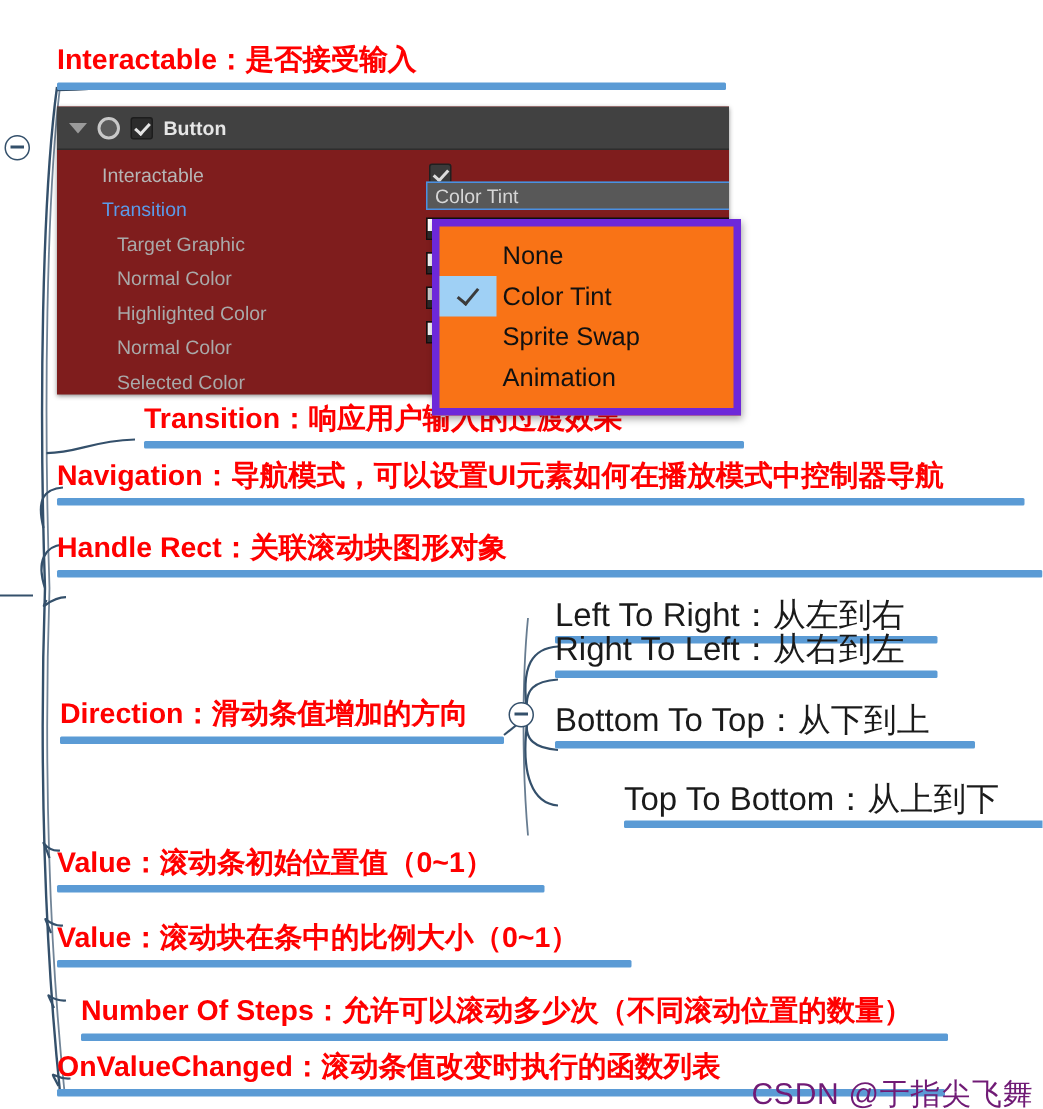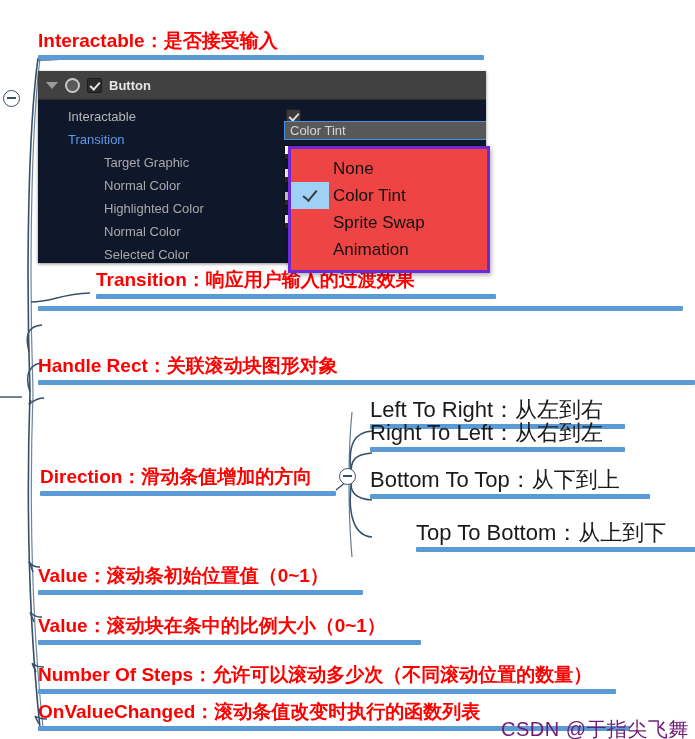--- a/index.html
+++ b/index.html
@@ -52,21 +52,21 @@
     margin-top: 1px;
   }
 
   
   #inspector {
     position: absolute;
     left: 38px;
     top: 59px;
     width: 448px;
     height: 192px;
-    background: #0f172a;
+    background: #7f1d1d;
     box-shadow: 0 1px 3px rgba(0,0,0,.45);
     overflow: hidden;
     font-family: "Liberation Sans", "DejaVu Sans", sans-serif;
   }
   #inspector .comp-header {
     height: 28px;
     background: #414141;
     border-bottom: 1px solid #2d2d2d;
     display: flex;
     align-items: center;
@@ -114,21 +114,21 @@
     height: 23px;
     display: flex;
     align-items: center;
     position: relative;
   }
   .insp-label {
     font-size: 13px;
     color: #b6b6b6;
     padding-left: 30px;
   }
-  .insp-label.indent { padding-left: 40px; color: #a9a9a9; margin-left: 26px; }
+  .insp-label.indent { padding-left: 40px; color: #a9a9a9; }
   .insp-label.sel { color: #5b9ae8; }
 
   .row-check {
     position: absolute;
     left: 248px;
     width: 15px; height: 15px;
     background: #3a3a3a;
     border: 1px solid #202020;
     border-radius: 2px;
     box-sizing: border-box;
@@ -185,22 +185,22 @@
     font-size: 13px;
     color: #d6d6d6;
   }
 
   
   #dropdown {
     position: absolute;
     left: 288px;
     top: 134px;
     width: 196px;
-    background: #ef4444;
-    border: 3px solid #6d28d9;
+    background: #f97316;
+    border: 5px solid #6d28d9;
     box-shadow: 1px 2px 5px rgba(0,0,0,.35);
     padding: 6px 0 7px 0;
     z-index: 40;
   }
   .dd-item {
     height: 27px;
     display: flex;
     align-items: center;
     font-size: 17px;
     color: #111111;
@@ -362,20 +362,21 @@
       <span class="dd-label">Animation</span>
     </div>
   </div>
 
   <div class="node" style="left:96px; top:255px; width:400px;">
     <span class="node-text">Transition：响应用户输入的过渡效果</span>
     <span class="underline"></span>
   </div>
 
   <div class="node" style="left:38px; top:293px; width:645px;">
+    <span class="node-text">Navigation：导航模式，可以设置UI元素如何在播放模式中控制器导航</span>
     <span class="underline"></span>
   </div>
 
   <div class="node" style="left:38px; top:341px; width:657px;">
     <span class="node-text">Handle Rect：关联滚动块图形对象</span>
     <span class="underline"></span>
   </div>
 
   <div class="node" style="left:40px; top:452px; width:296px;">
     <span class="node-text">Direction：滑动条值增加的方向</span>
@@ -405,21 +406,21 @@
   <div class="node" style="left:38px; top:551px; width:325px;">
     <span class="node-text">Value：滚动条初始位置值（0~1）</span>
     <span class="underline"></span>
   </div>
 
   <div class="node" style="left:38px; top:601px; width:383px;">
     <span class="node-text">Value：滚动块在条中的比例大小（0~1）</span>
     <span class="underline"></span>
   </div>
 
-  <div class="node" style="left:38px; top:650px; width:578px;">
+  <div class="node" style="left:38px; top:650px; width:578px;padding-left:16px;">
     <span class="node-text">Number Of Steps：允许可以滚动多少次（不同滚动位置的数量）</span>
     <span class="underline"></span>
   </div>
 
   <div class="node" style="left:38px; top:687px; width:592px;">
     <span class="node-text">OnValueChanged：滚动条值改变时执行的函数列表</span>
     <span class="underline"></span>
   </div>
 
   <div id="watermark">CSDN @于指尖飞舞</div>

